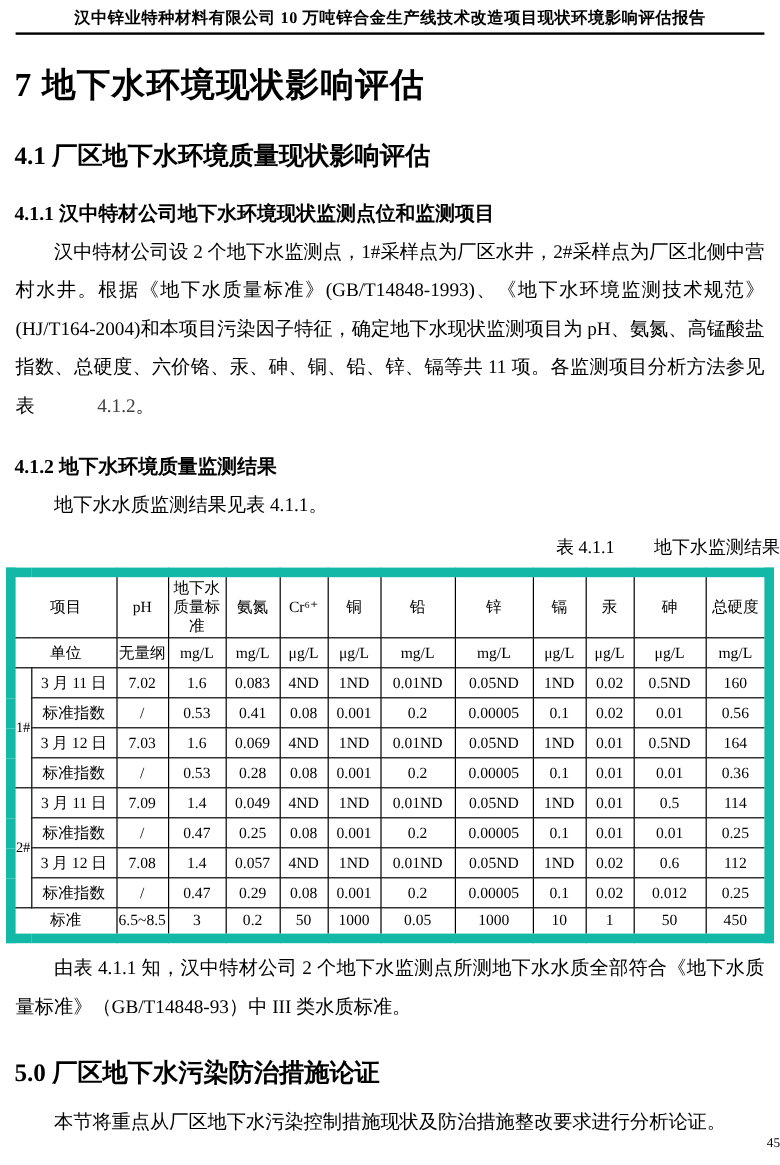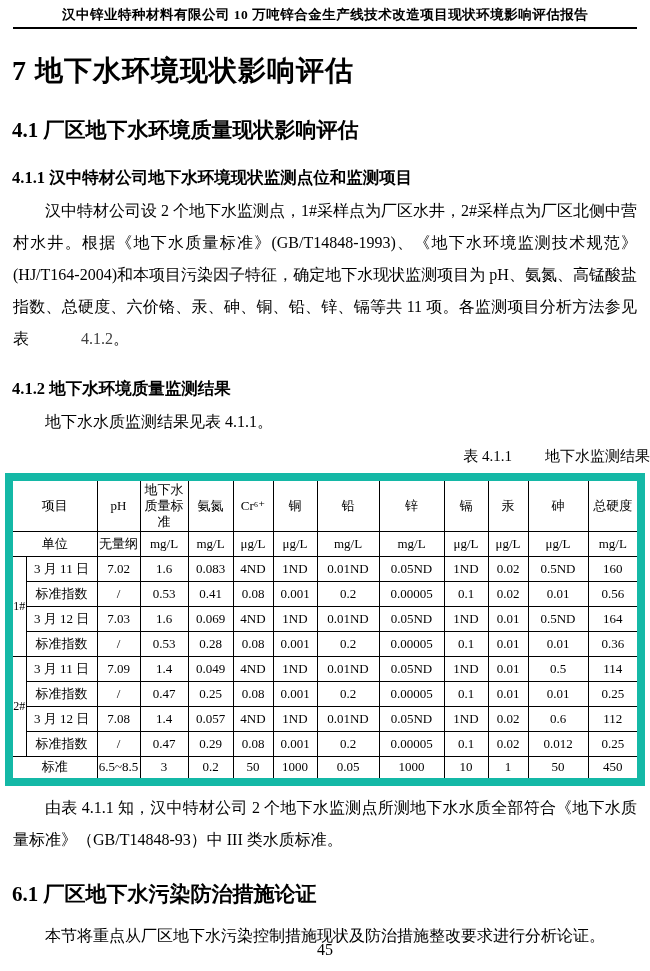--- a/index.html
+++ b/index.html
@@ -70,22 +70,22 @@
     font-weight:normal;
     overflow:hidden;
   }
   table.monitor tr.head-row th { height:36px; line-height:16px; }
   table.monitor td.site-cell { font-size:12px; padding:0; }
   .ref-red {  }
   .page-number {
     position:absolute;
     left:0; bottom:12px;
     width:100%;
-    text-align:center;
-    font-size:16px;
+    text-align:right;
+    font-size:11px;
     margin-top:10px;
   }
 </style>
 </head>
 <body>
 
 <div class="page">
 
   <div class="running-header">汉中锌业特种材料有限公司 10 万吨锌合金生产线技术改造项目现状环境影响评估报告</div>
   <div class="header-rule"></div>
@@ -278,19 +278,19 @@
           <td>1</td>
           <td>50</td>
           <td>450</td>
         </tr>
       </tbody>
   </table>
 
 
   <p class="body">由表 4.1.1 知，汉中特材公司 2 个地下水监测点所测地下水水质全部符合《地下水质量标准》（GB/T14848-93）中 III 类水质标准。</p>
 
-  <div class="h2" style="margin-top:24px;">6.1  厂区地下水污染防治措施论证</div>
+  <div class="h2" style="margin-top:24px;">5.0  厂区地下水污染防治措施论证</div>
 
   <p class="body" style="margin-top:12px;">本节将重点从厂区地下水污染控制措施现状及防治措施整改要求进行分析论证。</p>
 
   <div class="page-number">45</div>
 
 </div>
 
 </body></html>

